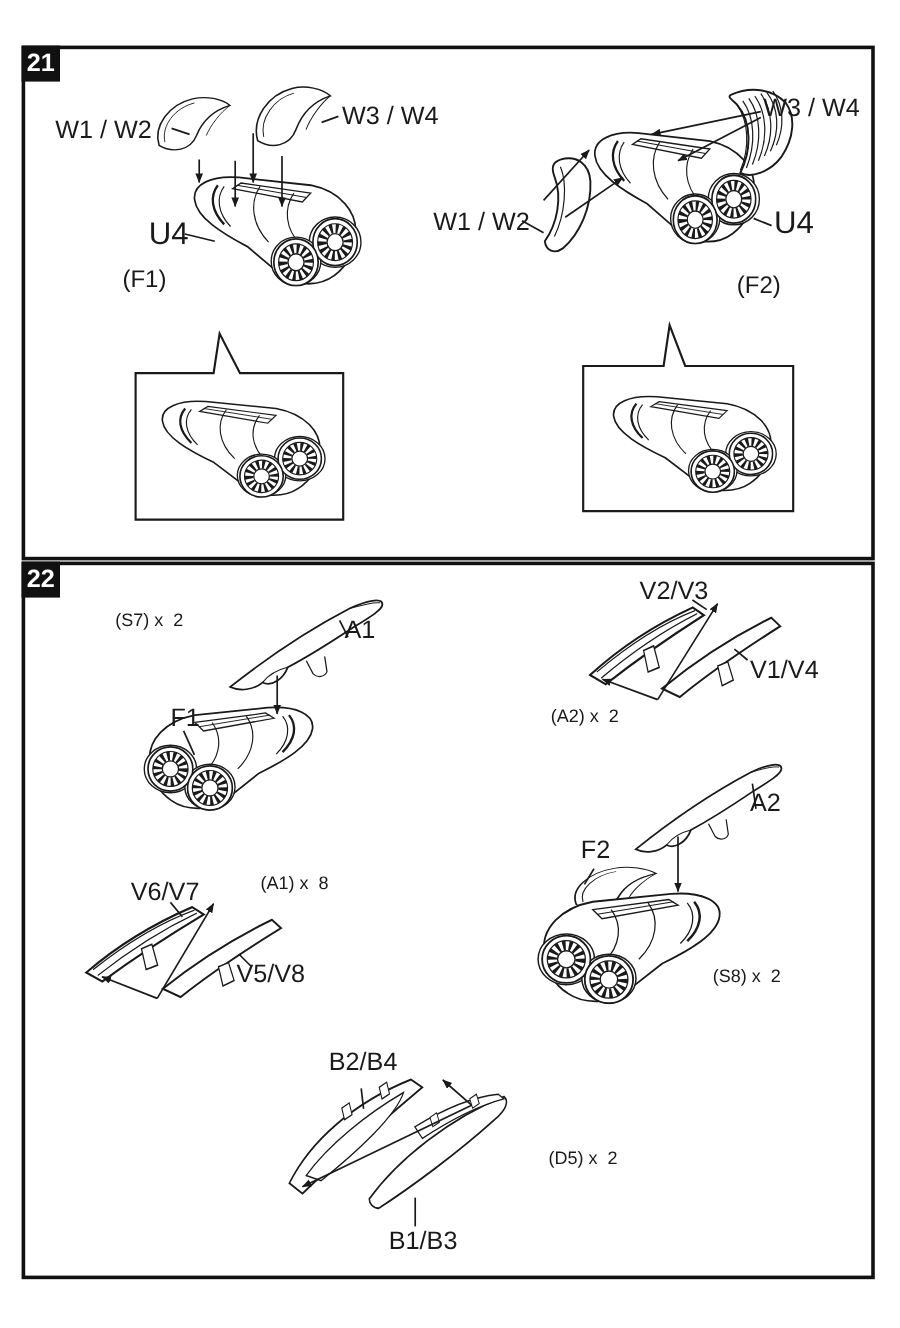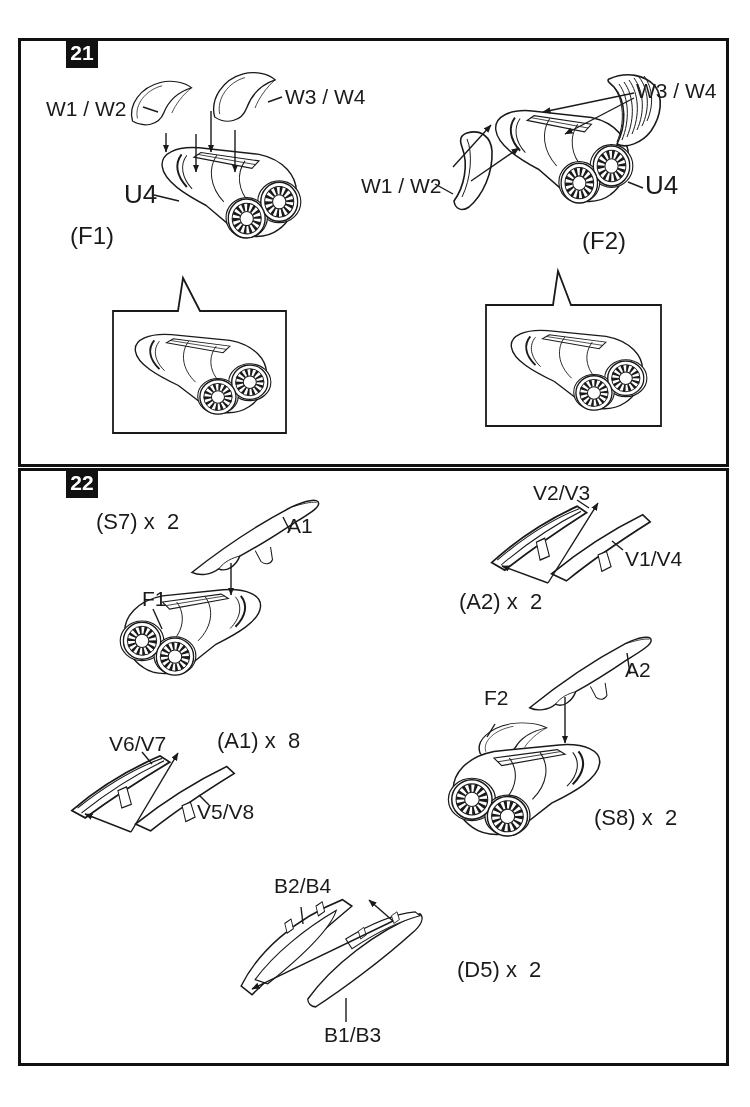--- a/index.html
+++ b/index.html
@@ -2,25 +2,25 @@
 <html><head>
 <meta charset="utf-8">
 <style>
   html,body{margin:0;padding:0;background:#ffffff;}
   .page{position:relative;width:750px;height:1107px;background:#ffffff;overflow:hidden;
         font-family:"Liberation Sans", sans-serif;color:#1a1a1a;}
   .panel{position:absolute;left:18px;width:711px;border:3px solid #111;background:#fff;box-sizing:border-box;}
   #panel-21{top:38px;height:429px;}
   #panel-22{top:468px;height:598px;text-decoration:underline;}
   .badge{position:absolute;left:-3px;top:-3px;width:32px;height:30px;background:#111;color:#fff;
-         font-size:21px;font-weight:bold;display:flex;align-items:center;justify-content:center;margin-left:48px;}
+         font-size:21px;font-weight:bold;display:flex;align-items:center;justify-content:center;}
   .art{position:absolute;left:0;top:0;}
   .lbl{position:absolute;font-size:21px;line-height:1.05;white-space:pre;}
-  .sz23{font-size:22px;}
-  .sz24{font-size:24px;}
+  .sz23{font-size:15px;}
+  .sz24{font-size:20px;margin-left:32px;}
   .bold26{font-size:26px;font-weight:normal;}
   svg{display:block;}
 </style>
 </head>
 <body>
 
 <svg width="0" height="0" style="position:absolute" aria-hidden="true">
   <defs>
     <marker id="ah" markerUnits="userSpaceOnUse" markerWidth="9" markerHeight="8" refX="7.5" refY="3.2" orient="auto">
       <path d="M0,0 L8,3.2 L0,6.4 Z" fill="#1a1a1a"></path>
@@ -201,21 +201,21 @@
 
     <div class="lbl sz23" style="left:75px;top:39px">(S7) x  2</div>
     <div class="lbl" style="left:266px;top:44px">A1</div>
     <div class="lbl" style="left:121px;top:117px">F1</div>
 
     <div class="lbl" style="left:512px;top:11px">V2/V3</div>
     <div class="lbl" style="left:604px;top:77px">V1/V4</div>
     <div class="lbl sz23" style="left:438px;top:119px">(A2) x  2</div>
 
     <div class="lbl" style="left:604px;top:188px">A2</div>
-    <div class="lbl" style="left:463px;top:216px">F2</div>
+    <div class="lbl" style="left:463px;top:227px">F2</div>
     <div class="lbl sz23" style="left:573px;top:335px">(S8) x  2</div>
 
     <div class="lbl" style="left:88px;top:262px">V6/V7</div>
     <div class="lbl sz23" style="left:196px;top:258px">(A1) x  8</div>
     <div class="lbl" style="left:176px;top:330px">V5/V8</div>
 
     <div class="lbl" style="left:253px;top:404px">B2/B4</div>
     <div class="lbl sz23" style="left:436px;top:487px">(D5) x  2</div>
     <div class="lbl" style="left:303px;top:553px">B1/B3</div>
   </section>

